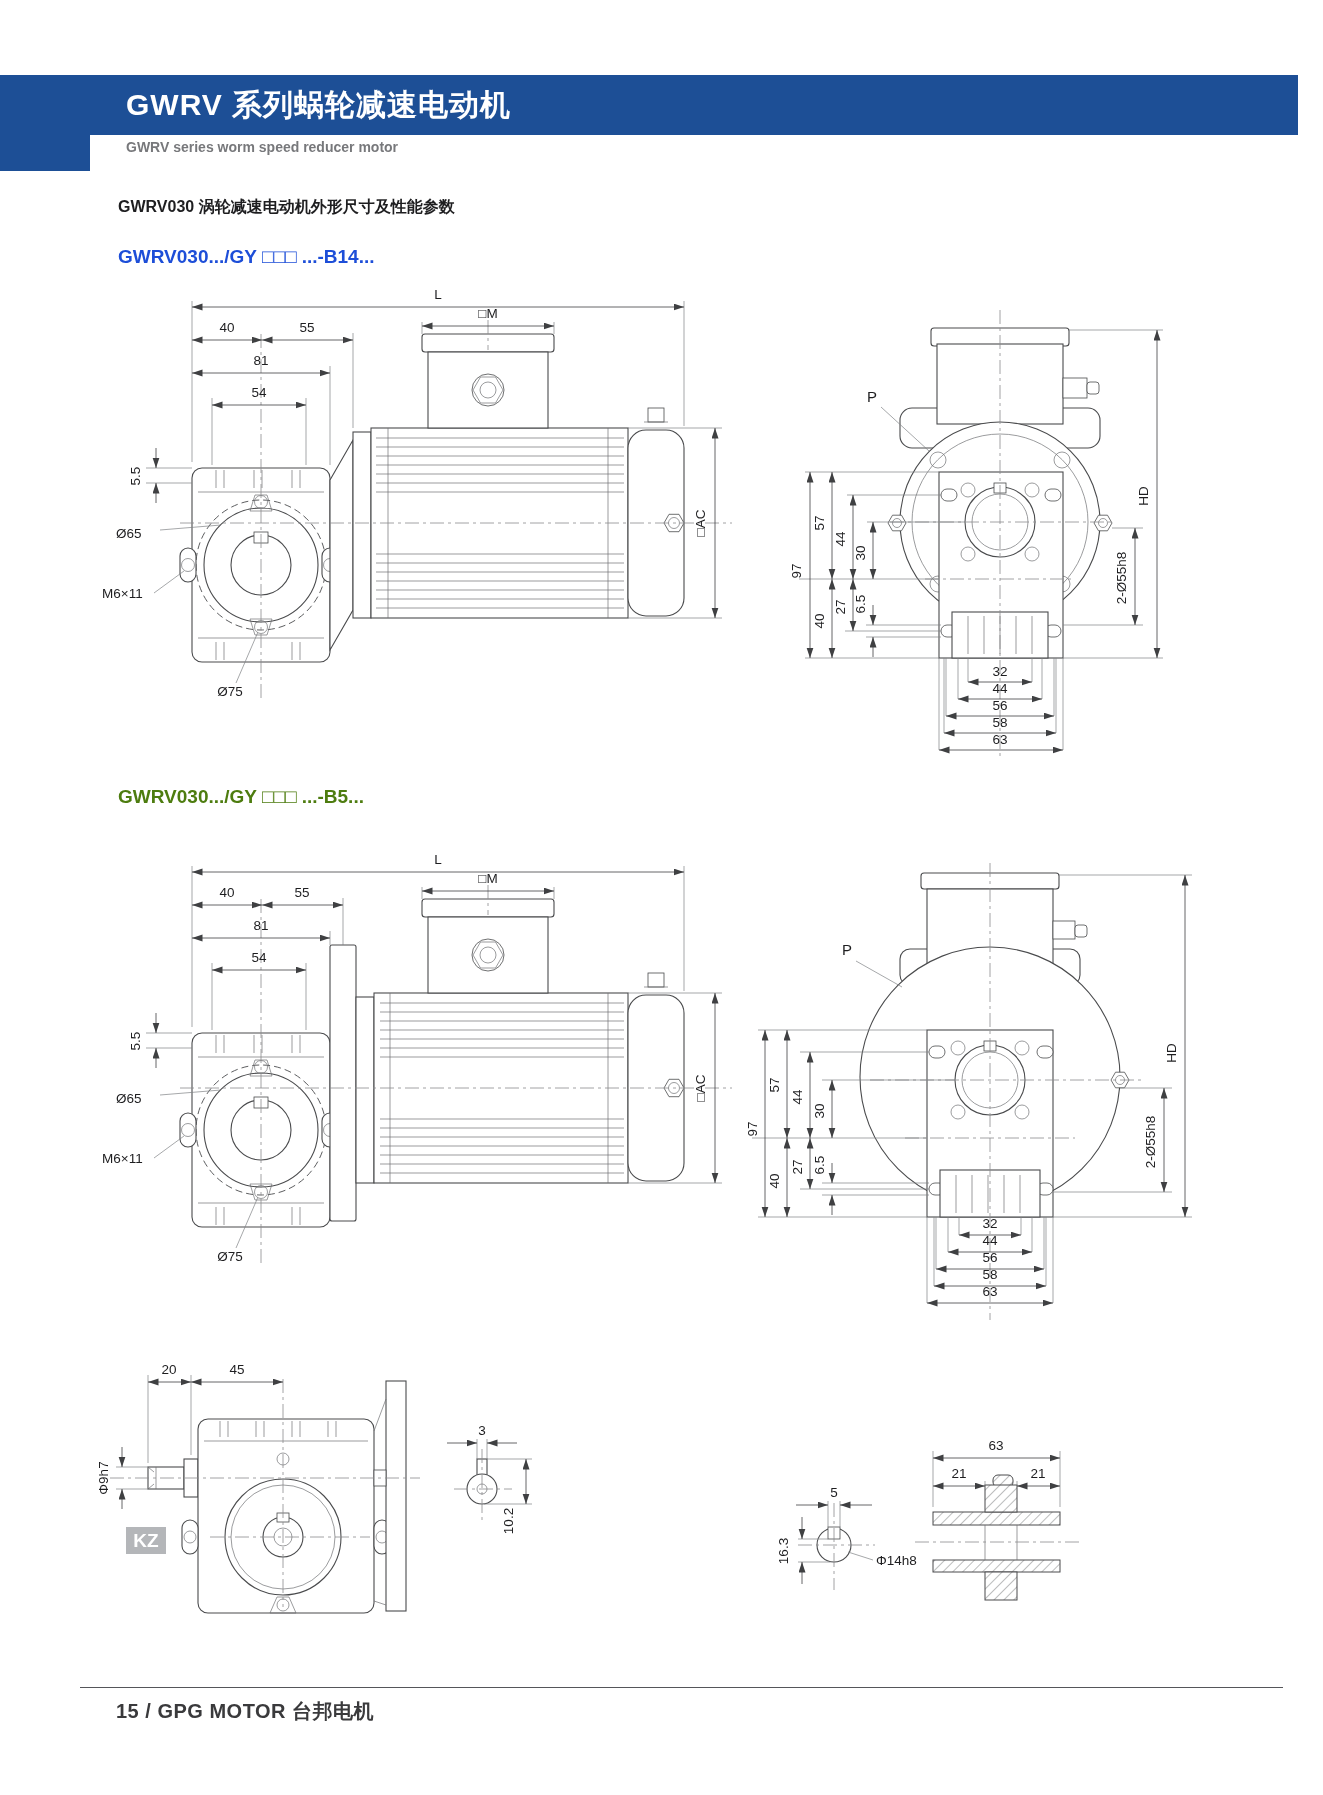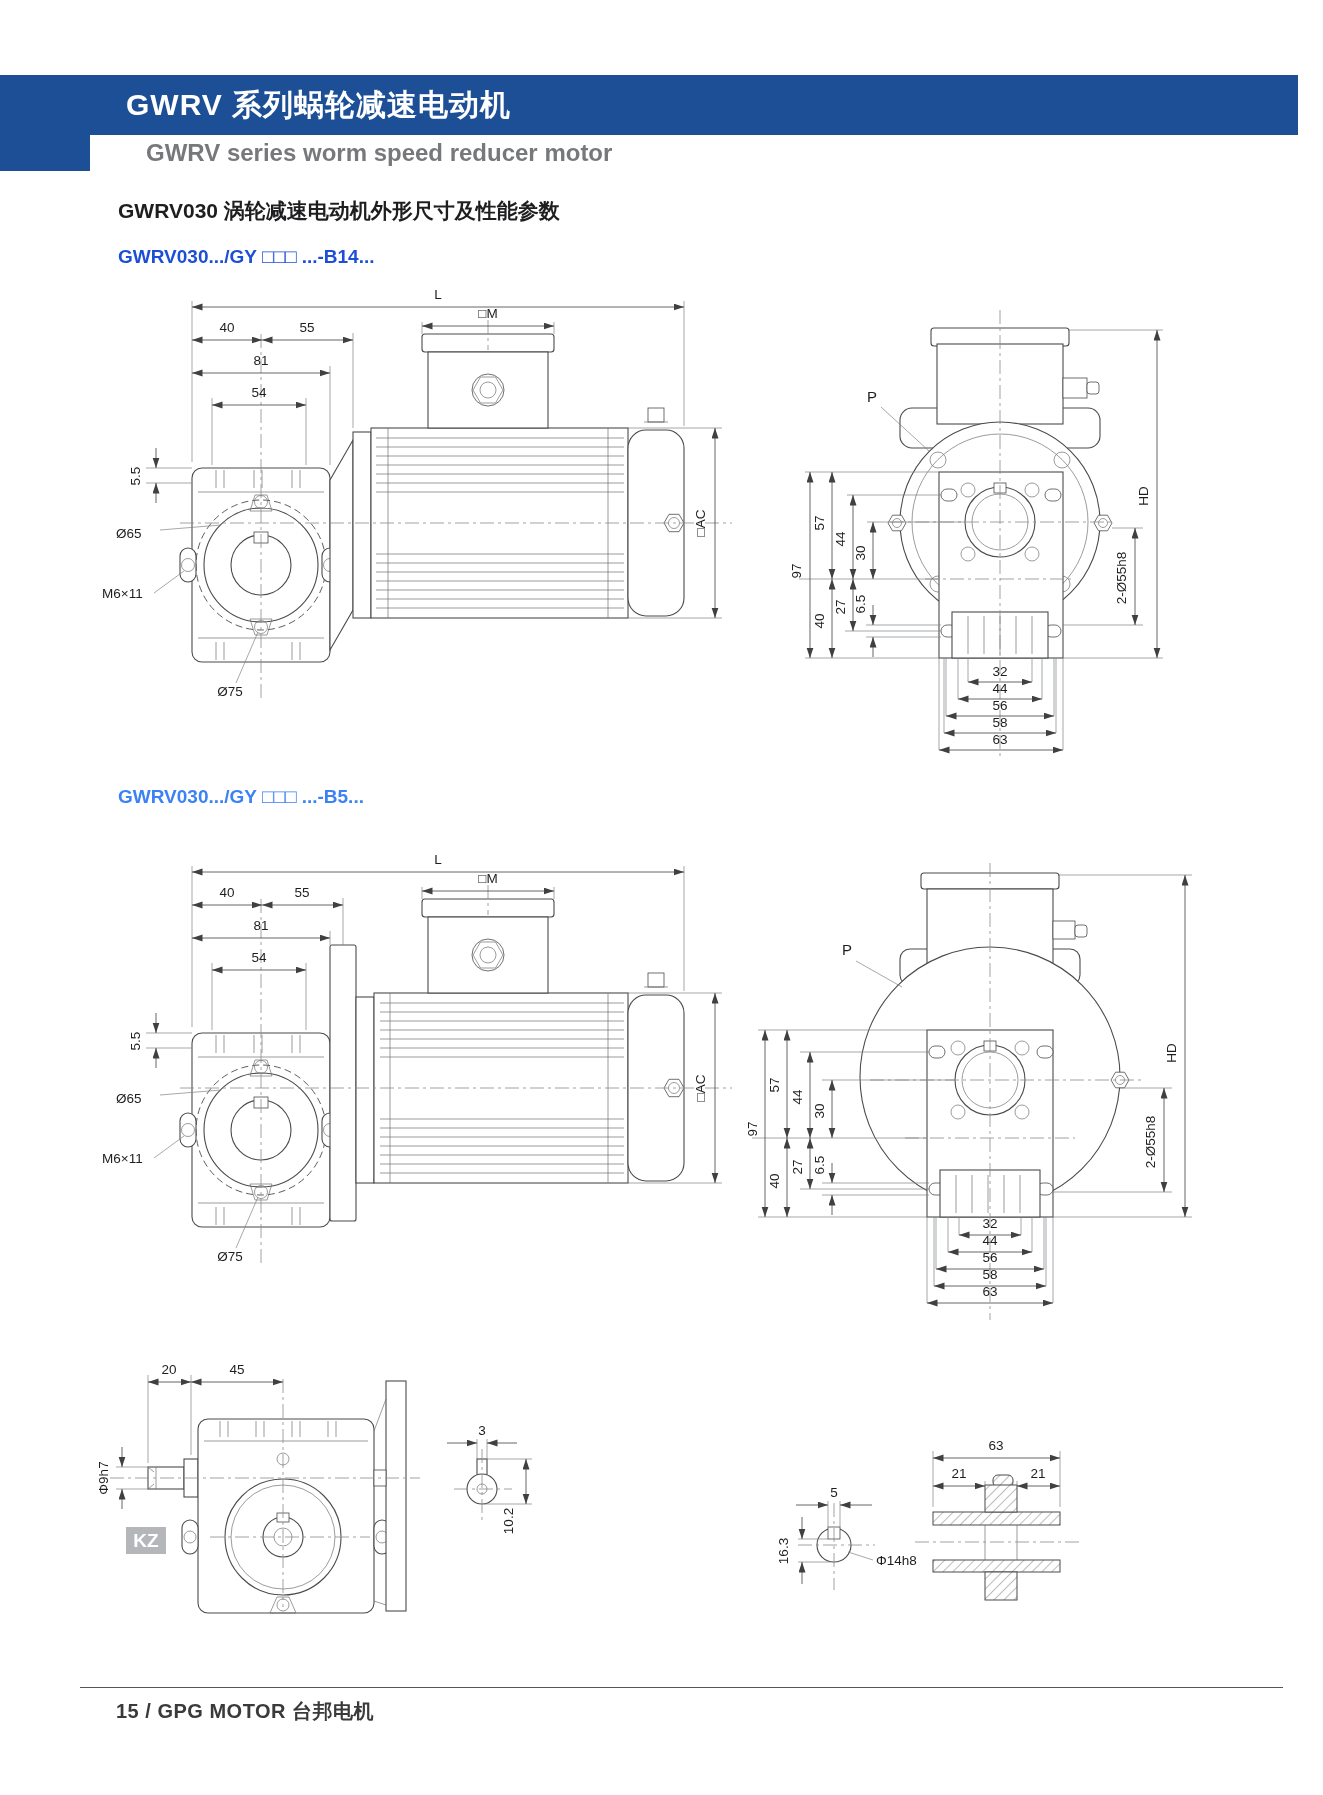--- a/index.html
+++ b/index.html
@@ -2,24 +2,24 @@
 <html><head>
 <meta charset="utf-8">
 <style>
   html,body{margin:0;padding:0;background:#e8e8e8;}
   #page{position:relative;width:1323px;height:1795px;background:#ffffff;overflow:hidden;
         font-family:"Liberation Sans",sans-serif;}
   .abs{position:absolute;padding-left:36px;}
   #hdr-left-block{left:0;top:75px;width:54px;height:96px;background:#1d4f96;}
   #hdr-bar{left:62px;top:75px;width:1200px;height:60px;background:#1d4f96;}
   #hdr-bar .t{color:#ffffff;font-size:30px;font-weight:bold;line-height:60px;padding-left:28px;letter-spacing:1px;}
-  #hdr-sub{left:90px;top:139px;font-size:24px;font-weight:bold;color:#77787b;margin-left:20px;}
-  #sec-title{left:82px;top:197px;font-size:21px;font-weight:bold;color:#1e1e20;}
+  #hdr-sub{left:90px;top:139px;font-size:14px;font-weight:bold;color:#77787b;}
+  #sec-title{left:82px;top:197px;font-size:16px;font-weight:bold;color:#1e1e20;}
   #var-b14{left:82px;top:246px;font-size:19px;font-weight:bold;color:#1d4ed8;}
-  #var-b5{left:82px;top:786px;font-size:19px;font-weight:bold;color:#3b82f6;}
+  #var-b5{left:82px;top:786px;font-size:19px;font-weight:bold;color:#4d7c0f;}
   #footer-rule{left:80px;top:1687px;width:1167px;height:0;border-top:1.5px solid #55565a;}
   #footer-text{left:80px;top:1698px;font-size:20px;font-weight:bold;color:#3a3a3c;letter-spacing:.5px;text-align:right;}
   svg{position:absolute;overflow:visible;}
   svg text{font-family:"Liberation Sans",sans-serif;font-size:13.5px;fill:#1e1e20;}
   text.mid{text-anchor:middle;}
   .b{fill:none;stroke:#4a4b4d;stroke-width:1.1;}
   .b2{fill:none;stroke:#707174;stroke-width:0.7;}
   .bw{fill:#ffffff;stroke:#4a4b4d;stroke-width:1.1;}
   .bw2{fill:#ffffff;stroke:#4a4b4d;stroke-width:0.8;}
   .dim{fill:none;stroke:#3f4042;stroke-width:0.8;}

